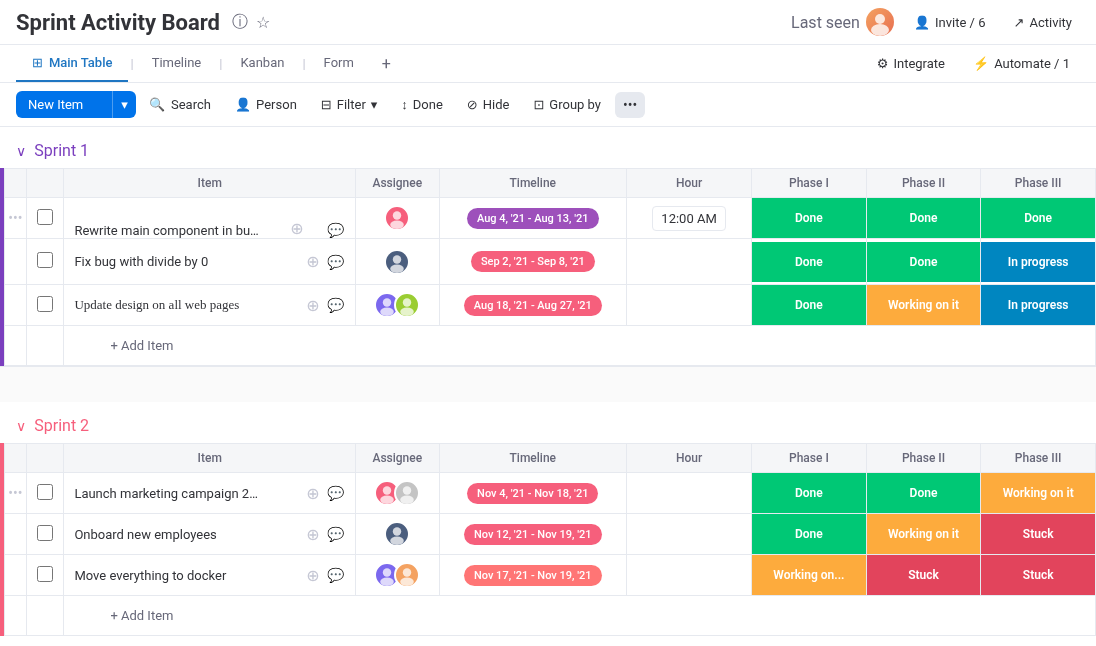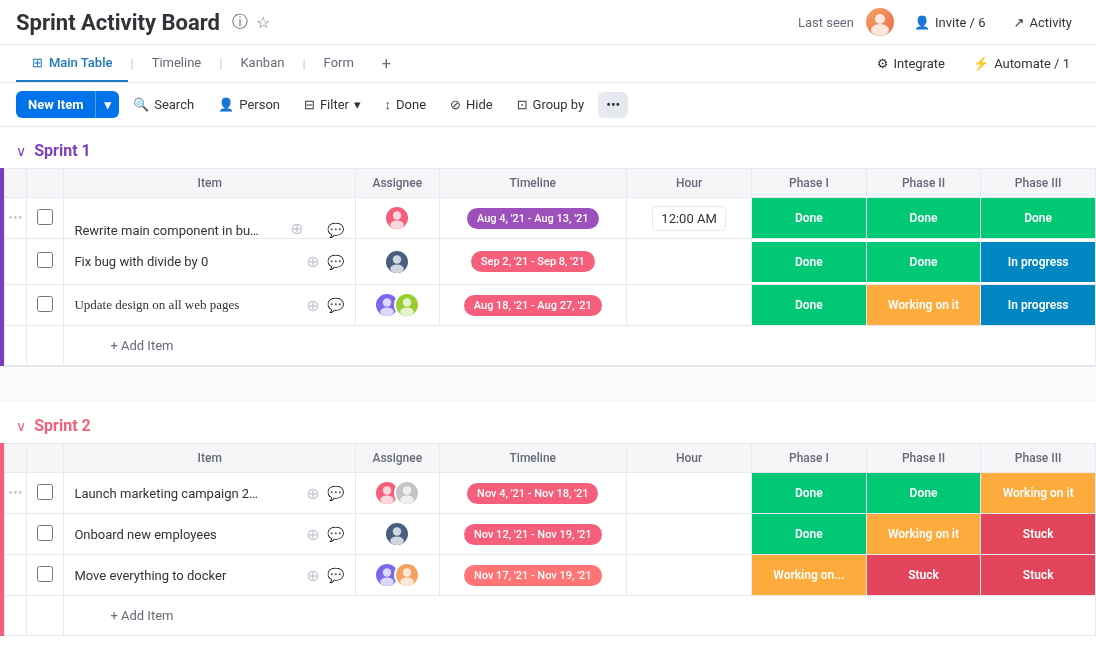--- a/index.html
+++ b/index.html
@@ -4,52 +4,52 @@
   <style>
     * { box-sizing: border-box; margin: 0; padding: 0; }
     body { font-family: -apple-system, BlinkMacSystemFont, 'Segoe UI', Roboto, sans-serif; font-size: 13px; background: #fff; color: #323338; overflow-x: hidden; }
 
     
     .top-header { display: flex; align-items: center; padding: 8px 16px; border-bottom: 1px solid #e6e9ef; gap: 12px; }
     .app-title { font-size: 22px; font-weight: 700; color: #323338; }
     .header-icons { display: flex; align-items: center; gap: 8px; color: #676879; }
     .header-icons span { cursor: pointer; font-size: 16px; }
     .header-right { margin-left: auto; display: flex; align-items: center; gap: 12px; }
-    .last-seen { display: flex; align-items: center; gap: 12px; font-size: 13px; color: #676879; }
+    .last-seen { display: flex; align-items: center; gap: 6px; font-size: 16px; color: #676879; }
     .avatar { width: 28px; height: 28px; border-radius: 50%; background: #c4c4c4; display: inline-flex; align-items: center; justify-content: center; overflow: hidden; }
     .invite-btn { display: flex; align-items: center; gap: 5px; font-size: 13px; color: #323338; cursor: pointer; padding: 4px 8px; border-radius: 4px; }
     .activity-btn { display: flex; align-items: center; gap: 5px; font-size: 13px; color: #323338; cursor: pointer; padding: 4px 8px; border-radius: 4px; }
     .power-ups-btn { border: 1px solid #c5c7d4; border-radius: 6px; padding: 5px 12px; font-size: 13px; cursor: pointer; background: #fff; color: #323338; }
 
     
     .tabs-bar { display: flex; align-items: center; padding: 0 16px; border-bottom: 1px solid #e6e9ef; }
     .tab { display: flex; align-items: center; gap: 6px; padding: 10px 16px; font-size: 13px; color: #676879; cursor: pointer; border-bottom: 2px solid transparent; white-space: nowrap; }
     .tab.active { color: #1f76c2; border-bottom: 2px solid #1f76c2; font-weight: 500; }
     .tab-divider { color: #c5c7d4; margin: 0 2px; }
     .tab-add { padding: 8px 12px; color: #676879; cursor: pointer; font-size: 16px; }
     .tabs-right { margin-left: auto; display: flex; align-items: center; gap: 8px; }
     .integrate-btn { display: flex; align-items: center; gap: 5px; font-size: 13px; color: #323338; cursor: pointer; padding: 4px 10px; }
     .automate-btn { display: flex; align-items: center; gap: 5px; font-size: 13px; color: #323338; cursor: pointer; padding: 4px 10px; }
 
     
     .toolbar { display: flex; align-items: center; gap: 4px; padding: 8px 16px; border-bottom: 1px solid #e6e9ef; }
-    .new-item-btn { display: flex; align-items: center; gap: 0; background: #0073ea; color: #fff; border-radius: 6px; cursor: pointer; font-size: 13px; font-weight: 700; }
+    .new-item-btn { display: flex; align-items: center; gap: 17px; background: #0073ea; color: #fff; border-radius: 6px; cursor: pointer; font-size: 13px; font-weight: 400; }
     .new-item-main { padding: 6px 12px; }
     .new-item-chevron { padding: 6px 8px; border-left: 1px solid rgba(255,255,255,0.3); }
     .toolbar-btn { display: flex; align-items: center; gap: 5px; padding: 5px 10px; border-radius: 6px; cursor: pointer; color: #323338; font-size: 13px; }
     .toolbar-more { padding: 5px 8px; border-radius: 6px; cursor: pointer; color: #323338; background: #e6e9ef; font-size: 14px; display: flex; align-items: center; }
 
     
     .main-content { padding: 0; }
 
     
     .sprint-section { margin-bottom: 0; }
     .sprint-header { display: flex; align-items: center; gap: 8px; padding: 14px 16px 8px 16px; cursor: pointer; }
     .sprint-chevron { color: #7b3fbe; font-size: 14px; }
-    .sprint-title { font-size: 16px; font-weight: 700; color: #7b3fbe; }
+    .sprint-title { font-size: 16px; font-weight: 400; color: #7b3fbe; }
     .sprint-title.orange { color: #f65f7c; }
     table { width: 100%; border-collapse: collapse; table-layout: fixed; }
     thead th { background: #f5f6f8; font-size: 12px; font-weight: 500; color: #676879; padding: 7px 10px; border: 1px solid #e6e9ef; text-align: center; }
     thead th.item-col { text-align: center; width: 280px; }
     thead th.assignee-col { width: 80px; }
     thead th.timeline-col { width: 180px; }
     thead th.hour-col { width: 120px; }
     thead th.phase-col { width: 110px; }
 
     tbody td { border: 1px solid #e6e9ef; padding: 0; height: 40px; }

